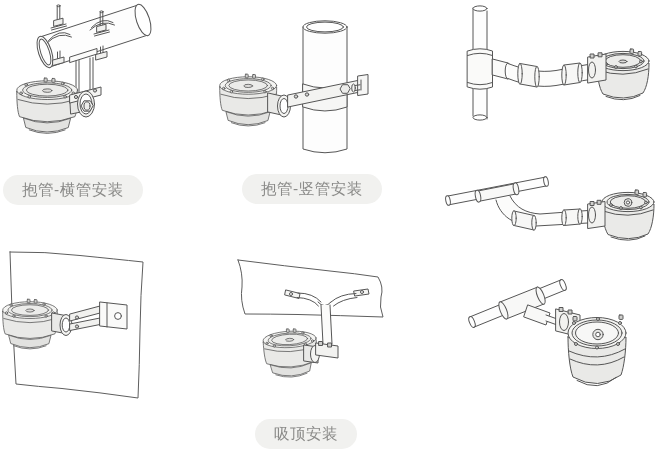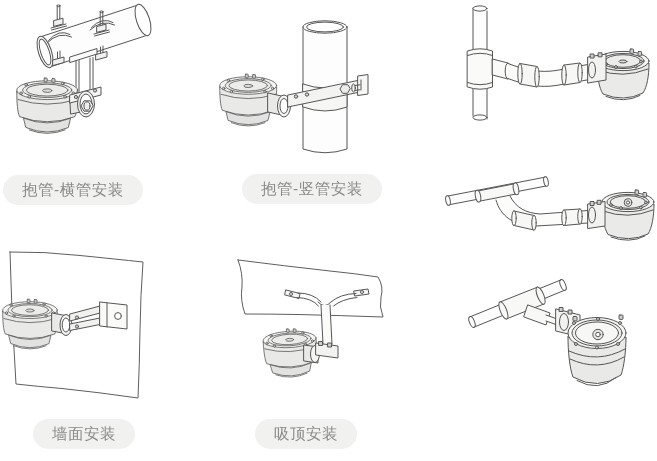--- a/index.html
+++ b/index.html
@@ -318,16 +318,15 @@
         <rect x="179" y="50" width="4" height="4.4" rx="0.8" fill="#cfcfcd"></rect>
         <rect x="133" y="51.5" width="4" height="4.4" rx="0.8" fill="#cfcfcd"></rect>
       </g>
     </g>
 
   </g>
 </svg>
 
   <div class="pill" style="left:3px;   top:175px;">抱管-横管安装</div>
   <div class="pill" style="left:242px; top:174px;">抱管-竖管安装</div>
-  <div class="pill" style="left:33px;  top:419px;">墙面安装</div>
   <div class="pill" style="left:255px; top:419px;">吸顶安装</div>
 
 </div>
 
 </body></html>

